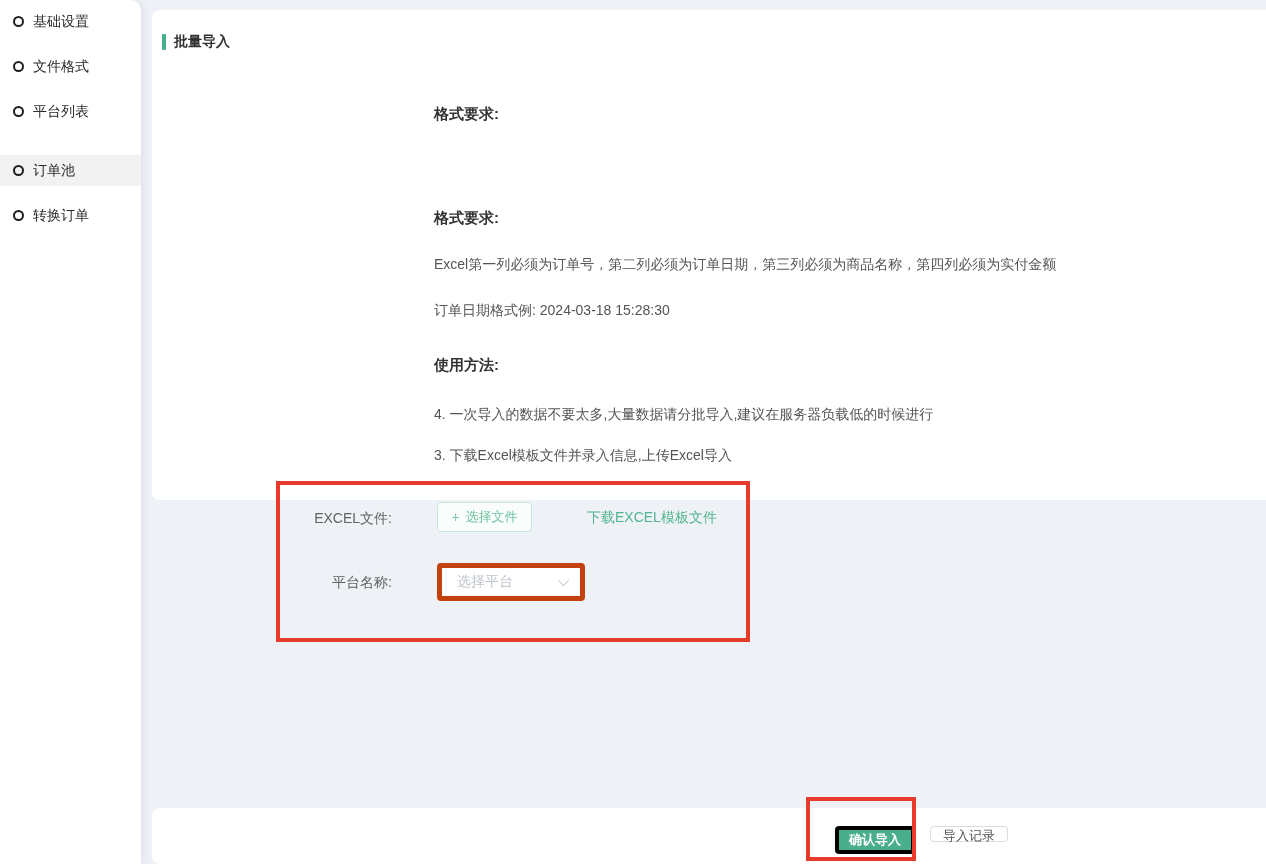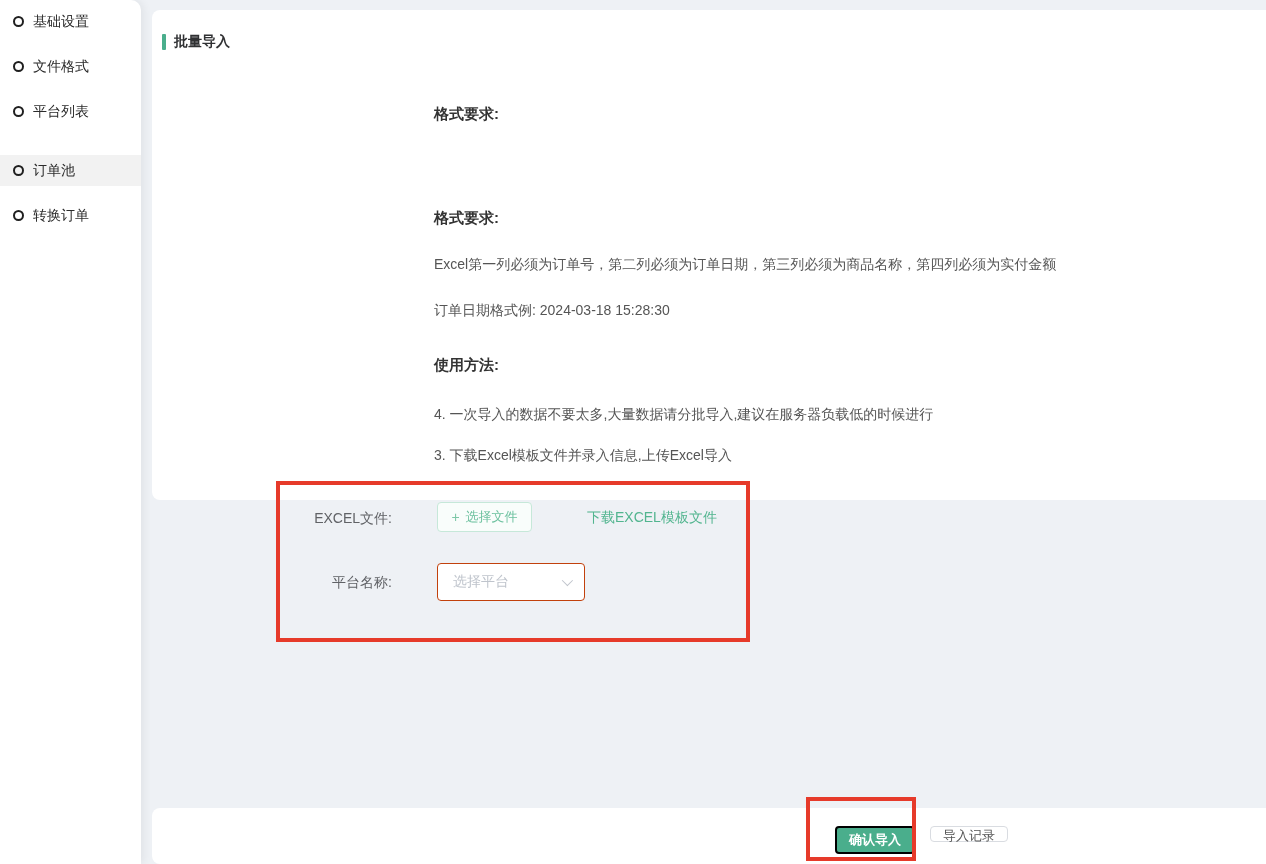--- a/index.html
+++ b/index.html
@@ -57,38 +57,38 @@
     display: flex; align-items: center; justify-content: center; gap: 6px;
     font-family: inherit;
   }
   .choose-file-btn .plus { font-size: 14px; color: #7cc7a6; }
   .template-link {
     position: absolute; left: 407px; top: 499px;
     font-size: 14px; color: #52b58f; text-decoration: none; cursor: pointer; white-space: nowrap; margin-left: 28px;
   }
   .select-box {
     position: absolute; left: 285px; top: 553px; width: 148px; height: 38px;
-    background: #fff; border: 1px solid #c2410c; border-radius: 4px;
+    background: #fff; border: 5px solid #c2410c; border-radius: 4px;
     display: flex; align-items: center; cursor: pointer; justify-content: flex-end;
   }
   .select-placeholder { font-size: 14px; color: #bfc4cc; padding-left: 15px; flex: 1; }
   .chevron-down {
     width: 8px; height: 8px; margin-right: 14px;
     border-right: 1.5px solid #c0c4cc; border-bottom: 1.5px solid #c0c4cc;
     transform: rotate(45deg) translateY(-2px);
   }
 
   
   .footer-panel {
     position: absolute; left: 152px; top: 808px; width: 1114px; height: 56px;
     background: #ffffff; border-radius: 8px 0 0 8px;
   }
   .confirm-btn {
     position: absolute; left: 683px; top: 18px; width: 80px; height: 28px;
-    background: #4aae8c; border: 2px solid #000000; border-radius: 4px;
+    background: #4aae8c; border: 4px solid #000000; border-radius: 4px;
     color: #ffffff; font-size: 13px; font-weight: bold; cursor: pointer;
     font-family: inherit;
   }
   .records-btn {
     position: absolute; left: 778px; top: 18px; width: 78px; height: 16px;
     background: #ffffff; border: 1px solid #d9dce1; border-radius: 4px;
     color: #555; font-size: 13px; cursor: pointer;
     font-family: inherit;
   }
 

